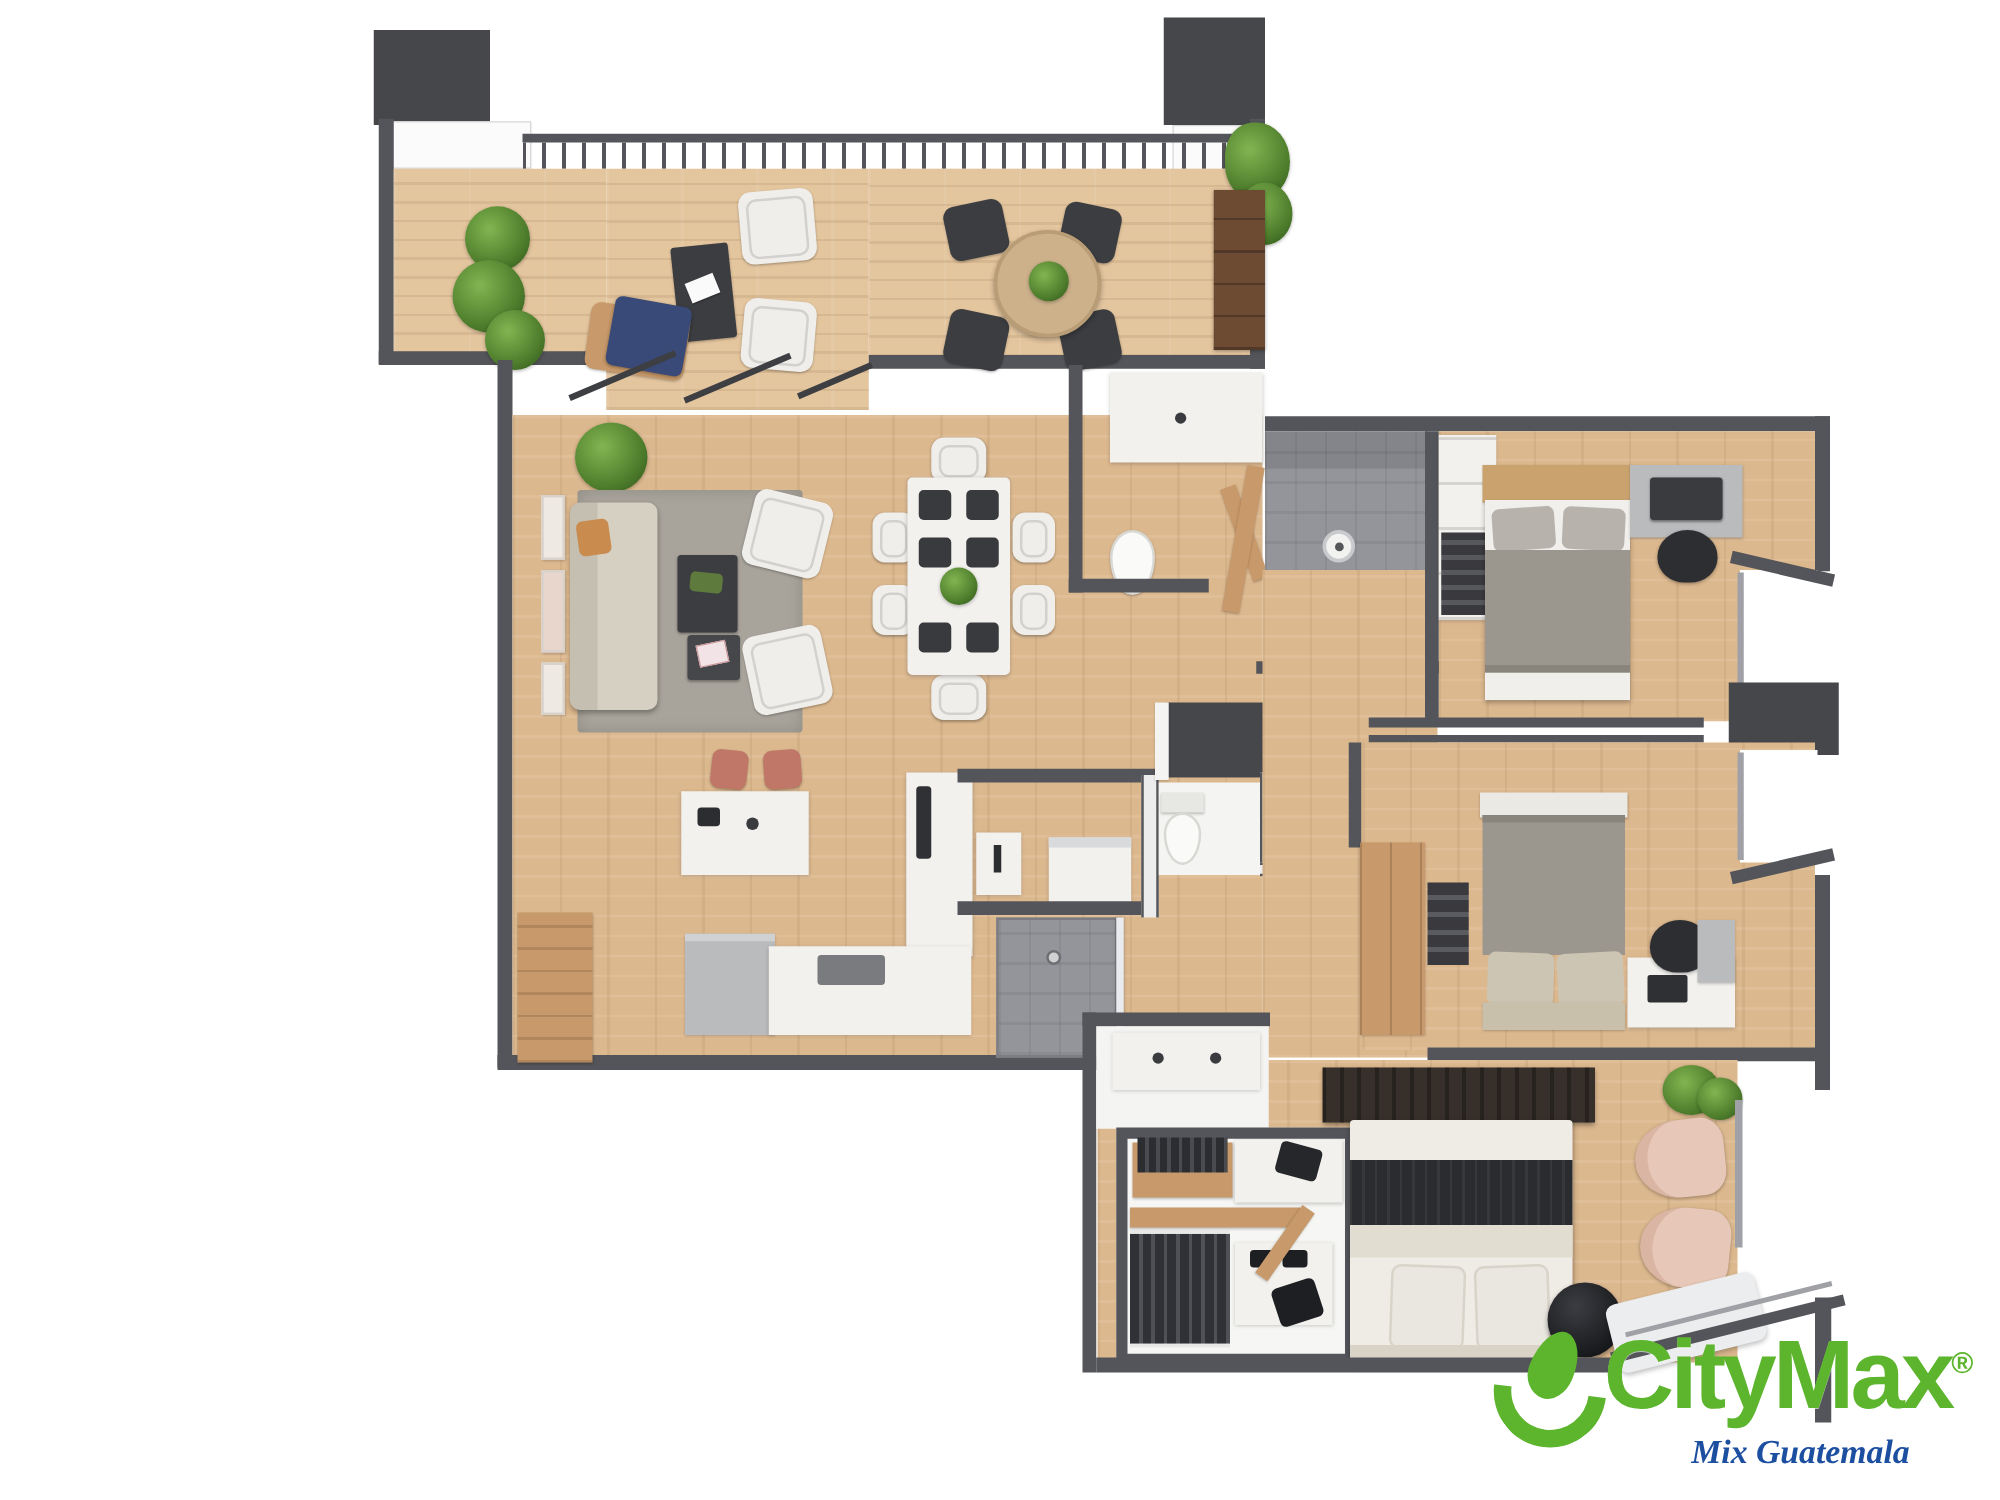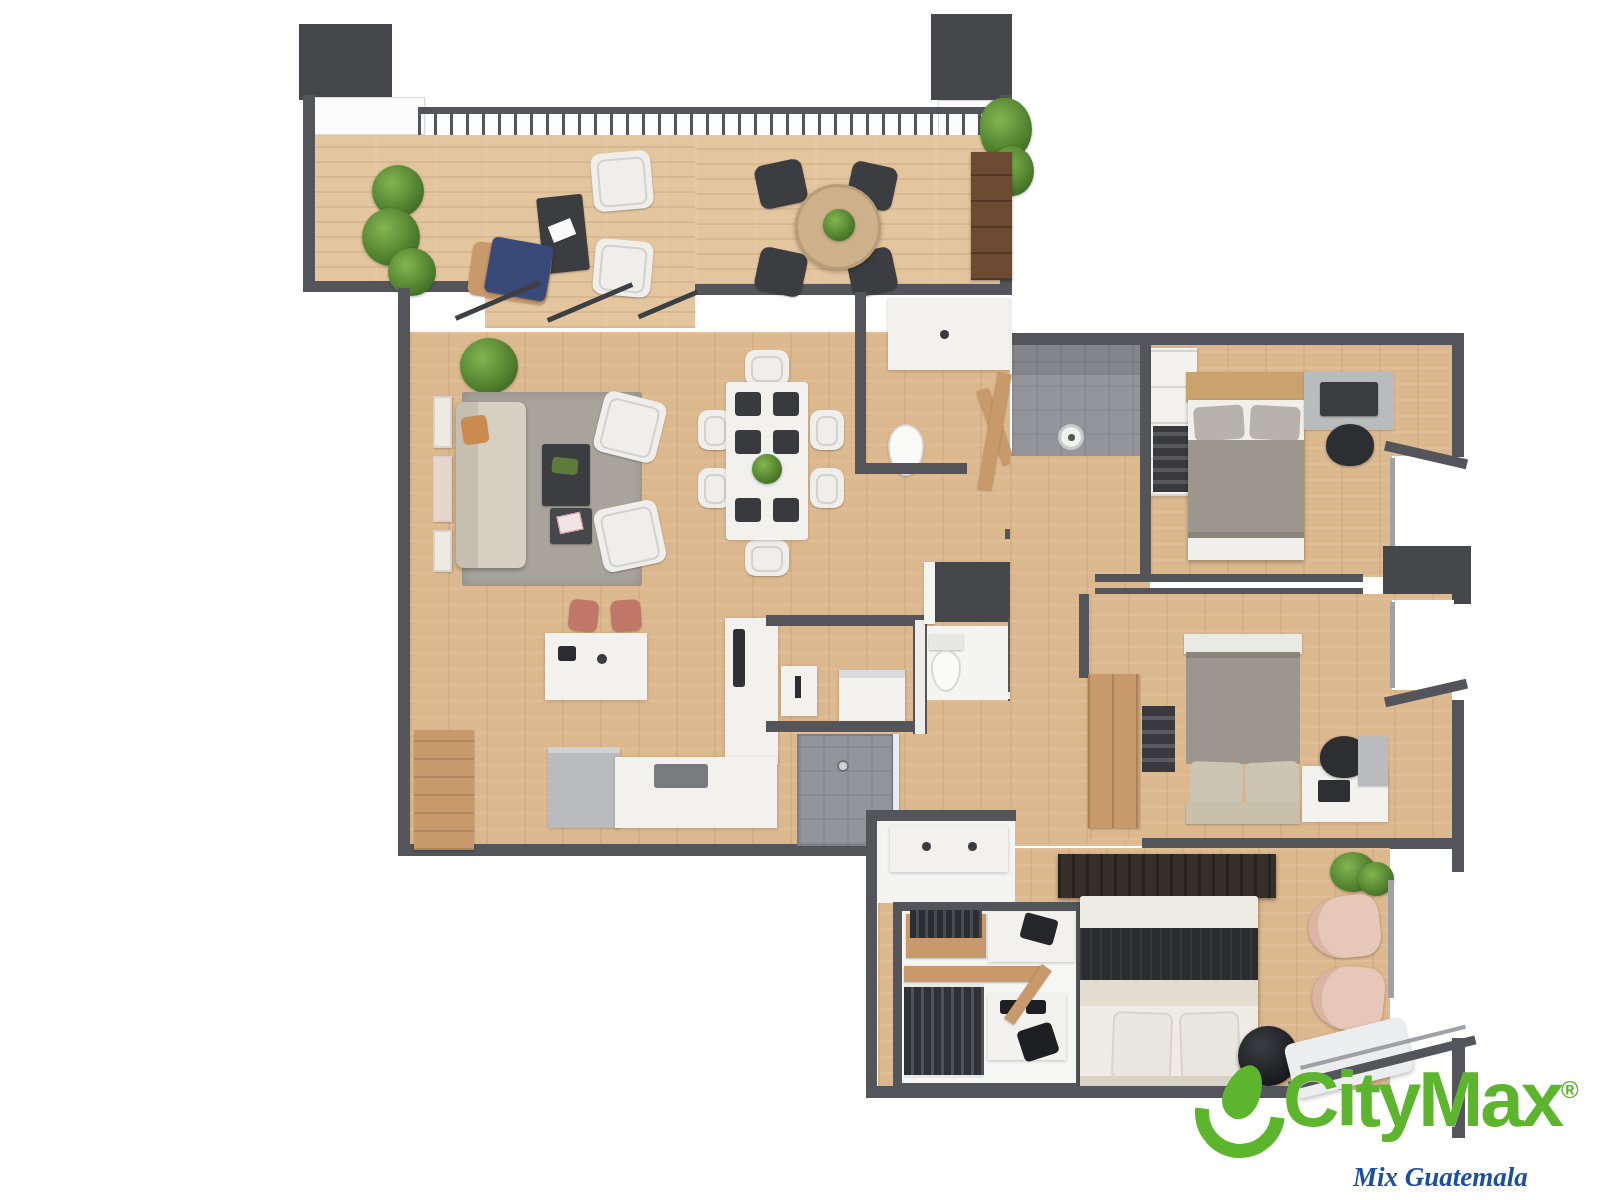--- a/index.html
+++ b/index.html
@@ -250,16 +250,16 @@
   <div style="left:1395px;top:872px;width:70px;height:132px;background:#ffffff;"></div>
   <div class="glz" style="left:1388px;top:880px;width:6px;height:118px;"></div>
   <div class="w" style="left:1452px;top:1038px;width:13px;height:100px;"></div>
 
   <div style="left:1195px;top:1056px;width:400px;height:130px;">
     <div style="left:0;top:12px;width:90px;height:90px;border:14px solid;border-color:transparent transparent var(--accent-green,#5cb52d) var(--accent-green,#5cb52d);border-radius:50%;transform:rotate(-38deg);"></div>
     <div style="left:30px;top:8px;width:36px;height:56px;background:var(--accent-green,#5cb52d);border-radius:50% 50% 48% 52%/62% 58% 42% 38%;transform:rotate(22deg);"></div>
     <div class="logo-word" style="left:88px;top:4px;white-space:nowrap;">
       <span>CityMax</span><span class="logo-reg">®</span>
     </div>
-    <div class="logo-tag" style="left:158px;top:108px;white-space:nowrap;text-align:center;">Mix Guatemala</div>
+    <div class="logo-tag" style="left:158px;top:92px;white-space:nowrap;text-align:center;">Mix Guatemala</div>
   </div>
 
 </div>
 
 </body></html>

